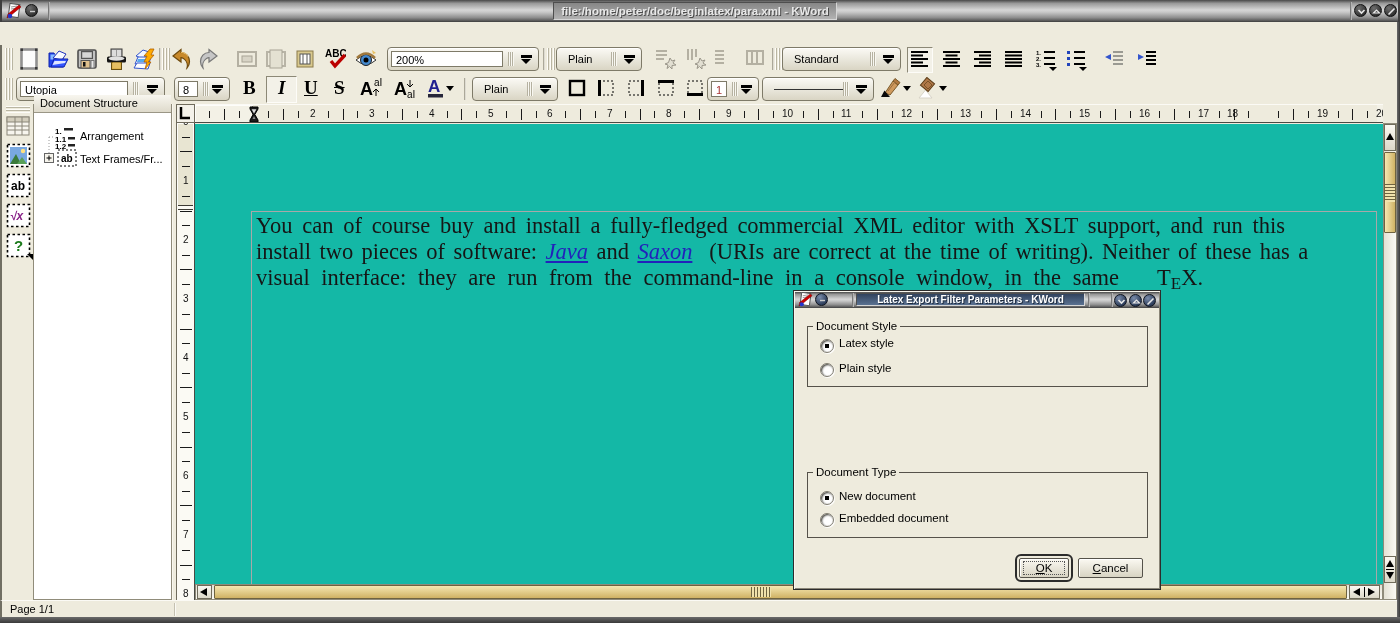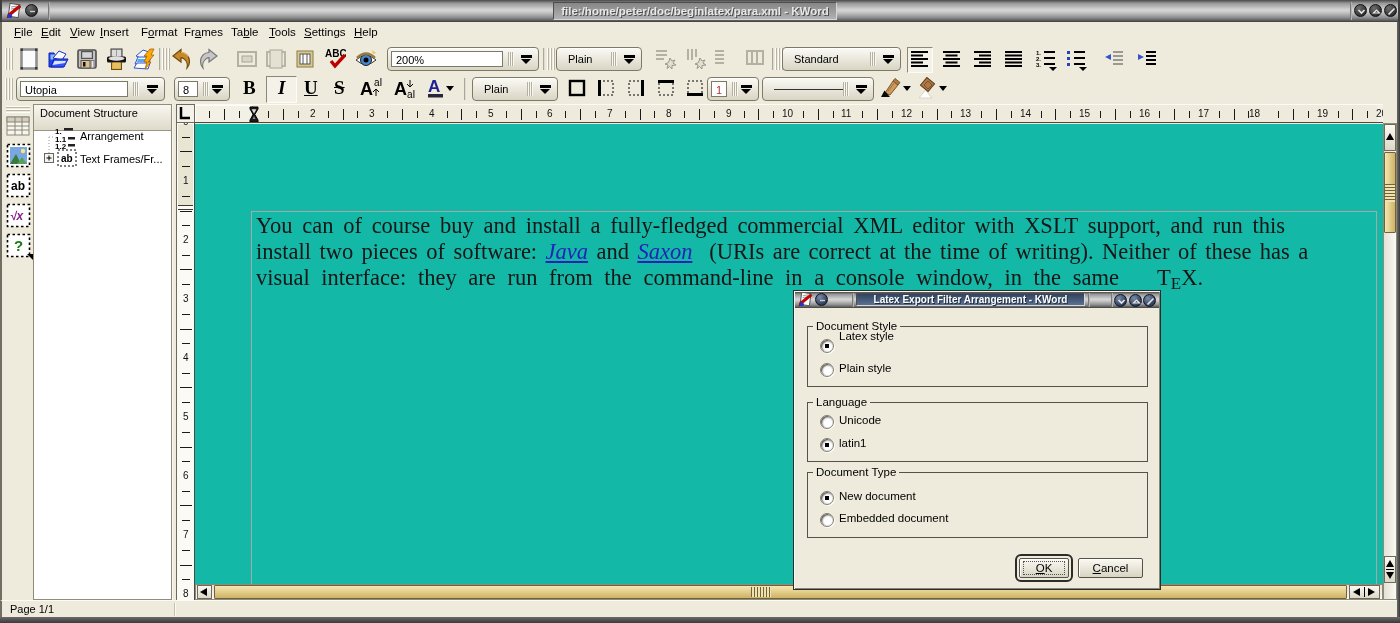--- a/index.html
+++ b/index.html
@@ -41,21 +41,21 @@
 .combo .lbl { position:absolute; left:11px; top:5px; font-size:11px; color:#000; }
 .combo .cgrip { position:absolute; top:4px; bottom:4px; width:6px; background:repeating-linear-gradient(to right,#b5b1a0 0,#b5b1a0 1px,#f8f7f1 1px,#f8f7f1 2px); }
 .arrowglyph { position:absolute; width:11px; height:9px; }
 .arrowglyph .bar { position:absolute; left:0; top:0; width:11px; height:2.5px; background:#000; }
 .arrowglyph .tri { position:absolute; left:0; top:3.5px; width:0; height:0; border-left:5.5px solid transparent; border-right:5.5px solid transparent; border-top:5.5px solid #000; }
 
 
 .mainarea { left:0; top:104px; width:1400px; height:496px; background:#eeebdd; }
 .lefttb { left:0; top:104px; width:33px; height:496px; background:#eeebdd; border-left:2px solid #716f63; }
 .docpanel { left:33px; top:104px; width:139px; height:496px; background:#fff; border:1px solid #908c7a; }
-.dphead { left:34px; top:105px; width:137px; height:26px; background:linear-gradient(to bottom,#f8f6ef,#dedacb); border-bottom:1px solid #9a9686; font-size:11px; color:#000; line-height:17px; padding-left:6px; }
+.dphead { left:34px; top:95px; width:137px; height:18px; background:linear-gradient(to bottom,#f8f6ef,#dedacb); border-bottom:1px solid #9a9686; font-size:11px; color:#000; line-height:17px; padding-left:6px; }
 .splitter { left:172px; top:104px; width:4px; height:496px; background:#eeebdd; border-left:1px solid #f8f6ee; }
 
 
 .cornerL { left:176px; top:104px; width:19px; height:19px; background:#f4f2ea; border:1px solid #6f6b5c; }
 .hruler { left:195px; top:104px; width:1188px; height:19px; background:#eeebdd; border-bottom:1px solid #4a4a44; border-top:1px solid #fbfaf5; overflow:hidden; }
 .vruler { left:176px; top:123px; width:19px; height:477px; background:#fbfaf4; border-right:1px solid #4a4a44; border-left:1px solid #6f6b5c; overflow:hidden; }
 .vmarg { position:absolute; left:0px; top:0px; width:17px; height:82px; background:#e8e5d2; box-shadow:inset -1px 0 0 #fdfdfa, inset 1px 1px 0 #fdfdfa; }
 .vmline { position:absolute; left:1px; width:15px; height:1px; background:#3c3a34; }
 .htick { position:absolute; width:1px; background:#1a1a1a; }
 .vtick { position:absolute; height:1px; background:#1a1a1a; }
@@ -122,32 +122,20 @@
       <div class="abs circ circbtn" style="left:1367px;top:4px">
         <svg width="13" height="13">
           <path d="M3.5 8 L6.5 5 L9.5 8 Z" stroke="#e8e8e8" stroke-width="1.2" fill="none"></path>
         </svg>
       </div>
       <div class="abs circ circbtn" style="left:1382px;top:4px">
         <svg width="13" height="13">
           <line x1="3.5" y1="9.5" x2="9.5" y2="3.5" stroke="#e8e8e8" stroke-width="1.6"></line>
         </svg>
       </div>
-    </div>
-    <div class="abs menubar">
-      <div class="abs menu" style="left:12px;"><u>F</u>ile</div>
-      <div class="abs menu" style="left:39px;"><u>E</u>dit</div>
-      <div class="abs menu" style="left:68px;"><u>V</u>iew</div>
-      <div class="abs menu" style="left:98px;"><u>I</u>nsert</div>
-      <div class="abs menu" style="left:139px;">F<u>o</u>rmat</div>
-      <div class="abs menu" style="left:182px;">Fr<u>a</u>mes</div>
-      <div class="abs menu" style="left:229px;">Ta<u>b</u>le</div>
-      <div class="abs menu" style="left:267px;"><u>T</u>ools</div>
-      <div class="abs menu" style="left:302px;"><u>S</u>ettings</div>
-      <div class="abs menu" style="left:352px;"><u>H</u>elp</div>
     </div>
     <div class="abs tb1">
       <div class="abs grip" style="left:3px;top:3px;height:22px;"></div>
       <svg class="abs" style="left:16px;top:3px" width="22" height="22" viewBox="0 0 22 22">
         <rect x="3.5" y="1.5" width="15" height="19" fill="#fcfcfc" stroke="#909090" stroke-width="2.6"></rect>
         <rect x="2.5" y="0.5" width="2.5" height="2.5" fill="#3a3a3a"></rect>
         <rect x="17" y="0.5" width="2.5" height="2.5" fill="#3a3a3a"></rect>
         <rect x="2.5" y="19" width="2.5" height="2.5" fill="#3a3a3a"></rect>
         <rect x="17" y="19" width="2.5" height="2.5" fill="#3a3a3a"></rect>
       </svg>
@@ -556,21 +544,21 @@
       <div class="htick" style="left:920px;top:4px;height:11px"></div>
       <div class="htick" style="left:935px;top:6px;height:7px"></div>
       <div class="rnum" style="left:944px;top:3px">16</div>
       <div class="htick" style="left:964px;top:6px;height:7px"></div>
       <div class="htick" style="left:979px;top:4px;height:11px"></div>
       <div class="htick" style="left:994px;top:6px;height:7px"></div>
       <div class="rnum" style="left:1003px;top:3px">17</div>
       <div class="htick" style="left:1024px;top:6px;height:7px"></div>
       <div class="htick" style="left:1039px;top:4px;height:11px"></div>
       <div class="htick" style="left:1053px;top:6px;height:7px"></div>
-      <div class="rnum" style="left:1054px;top:3px">18</div>
+      <div class="rnum" style="left:1032px;top:3px">18</div>
       <div class="htick" style="left:1083px;top:6px;height:7px"></div>
       <div class="htick" style="left:1098px;top:4px;height:11px"></div>
       <div class="htick" style="left:1113px;top:6px;height:7px"></div>
       <div class="rnum" style="left:1122px;top:3px">19</div>
       <div class="htick" style="left:1143px;top:6px;height:7px"></div>
       <div class="htick" style="left:1157px;top:4px;height:11px"></div>
       <div class="htick" style="left:1172px;top:6px;height:7px"></div>
       <div class="rnum" style="left:1181px;top:3px">20</div>
       <svg class="abs" style="left:54px;top:1px" width="10" height="17" viewBox="0 0 10 17">
 <path d="M1 1 L9 1 L9 3 L5.8 8.5 L9 14 L9 16 L1 16 L1 14 L4.2 8.5 L1 3 Z" fill="#1a1a1a" stroke="#000"></path>
@@ -659,21 +647,21 @@
 <line x1="5" y1="6" x2="11" y2="5" stroke="#999" stroke-width="1"></line>
 <polygon points="13,2 15,4 4,13 1,15 2,11" fill="#cc0000" stroke="#770000" stroke-width="0.5"></polygon>
 <circle cx="4" cy="13" r="2.2" fill="#2233cc"></circle>
 </svg>
         <div class="abs circ circbtn blue" style="left:20px;top:1px">
           <svg width="13" height="13">
             <line x1="4" y1="6.5" x2="9" y2="6.5" stroke="#cccccc" stroke-width="1.4"></line>
           </svg>
         </div>
         <div class="abs tgroove" style="left:57px;top:1px;height:14px;"></div>
-        <div class="abs titlepanel active" style="left:61px;top:1px;width:229px;height:13px;font-size:10px;line-height:12px;">Latex Export Filter Arrangement - KWord</div>
+        <div class="abs titlepanel active" style="left:61px;top:1px;width:229px;height:13px;font-size:10px;line-height:12px;">Latex Export Filter Parameters - KWord</div>
         <div class="abs tgroove" style="left:293px;top:1px;height:14px;"></div>
         <div class="abs tgroove" style="left:316px;top:1px;height:14px;"></div>
         <div class="abs circ circbtn blue" style="left:319px;top:1.5px">
           <svg width="13" height="13">
             <path d="M3.5 5 L6.5 8 L9.5 5" stroke="#e8e8e8" stroke-width="1.6" fill="none"></path>
           </svg>
         </div>
         <div class="abs circ circbtn blue" style="left:333.5px;top:1.5px">
           <svg width="13" height="13">
             <path d="M3.5 8 L6.5 5 L9.5 8 Z" stroke="#e8e8e8" stroke-width="1.2" fill="none"></path>
@@ -681,30 +669,23 @@
         </div>
         <div class="abs circ circbtn blue" style="left:348px;top:1.5px">
           <svg width="13" height="13">
             <line x1="3.5" y1="9.5" x2="9.5" y2="3.5" stroke="#e8e8e8" stroke-width="1.6"></line>
           </svg>
         </div>
       </div>
       <div class="groupbox" style="top:35px;height:61px">
         <div class="grouplabel">Document Style</div>
         <div class="radio sel" style="left:12px;top:12px"></div>
-        <div class="rlabel" style="left:31px;top:3px">Latex style</div>
+        <div class="rlabel" style="left:31px;top:10px">Latex style</div>
         <div class="radio" style="left:12px;top:36px"></div>
         <div class="rlabel" style="left:31px;top:35px">Plain style</div>
-      </div>
-      <div class="groupbox" style="top:111px;height:60px">
-        <div class="grouplabel">Language</div>
-        <div class="radio" style="left:12px;top:12px"></div>
-        <div class="rlabel" style="left:31px;top:11px">Unicode</div>
-        <div class="radio sel" style="left:12px;top:35px"></div>
-        <div class="rlabel" style="left:31px;top:34px">latin1</div>
       </div>
       <div class="groupbox" style="top:181px;height:66px">
         <div class="grouplabel">Document Type</div>
         <div class="radio sel" style="left:12px;top:18px"></div>
         <div class="rlabel" style="left:31px;top:17px">New document</div>
         <div class="radio" style="left:12px;top:40px"></div>
         <div class="rlabel" style="left:31px;top:39px">Embedded document</div>
       </div>
       <div class="abs" style="left:221px;top:263px;width:58px;height:28px;border:2px solid #2c2c2c;border-radius:6px;background:#eeebdd">
 <div class="btn" style="left:2px;top:2px;width:50px;height:20px;line-height:19px"><u>O</u>K<div style="position:absolute;left:3px;top:2px;right:3px;bottom:2px;border:1px dotted #555"></div></div>

